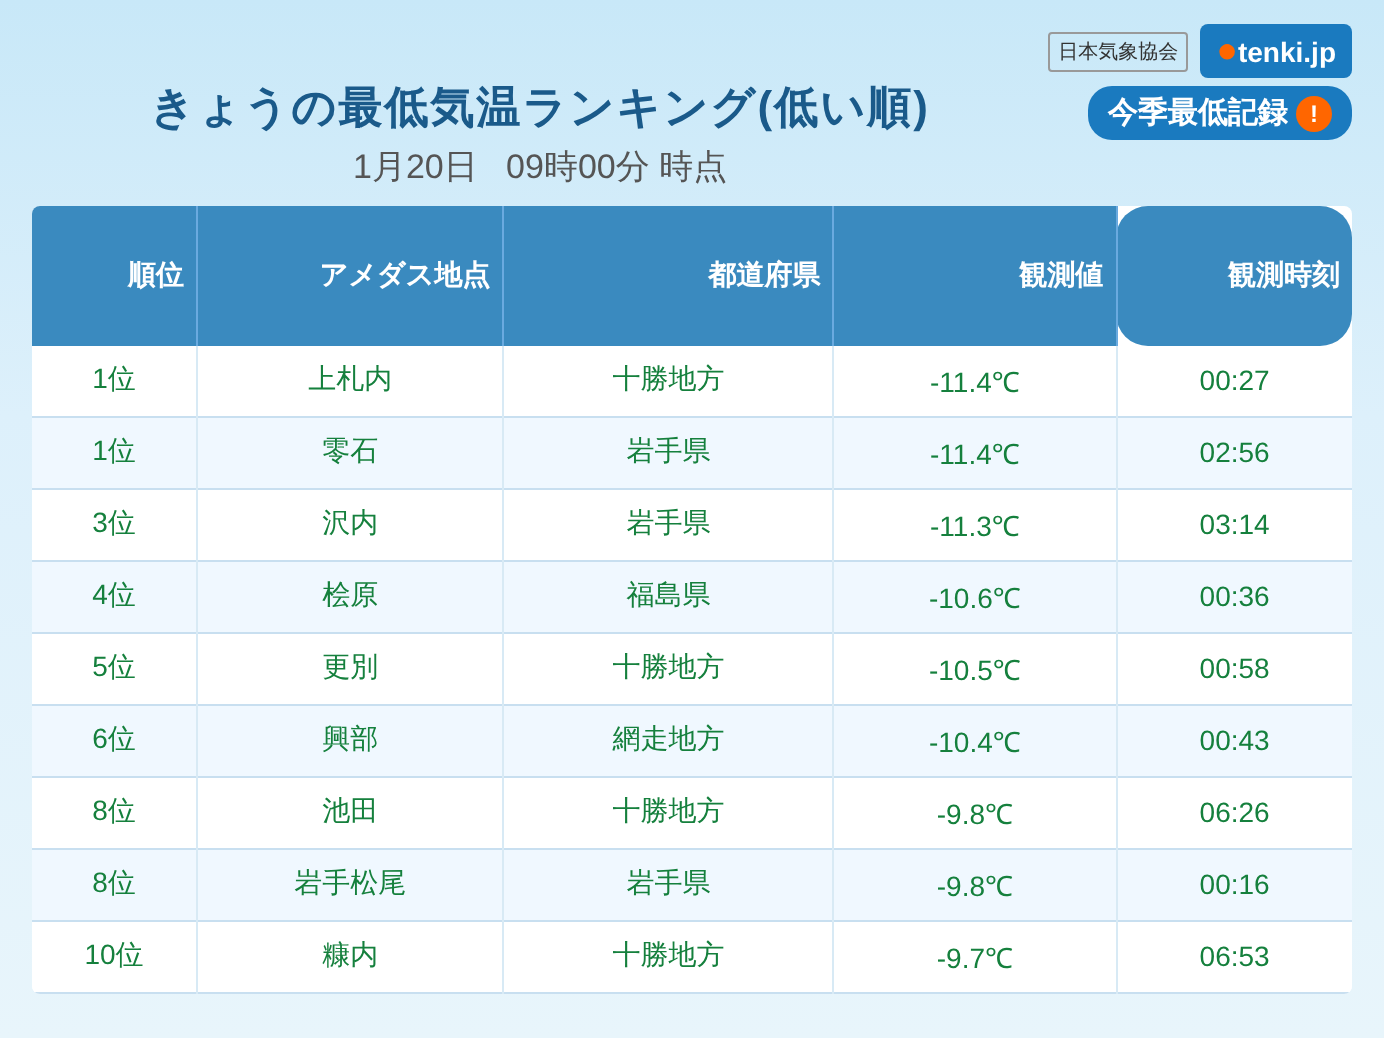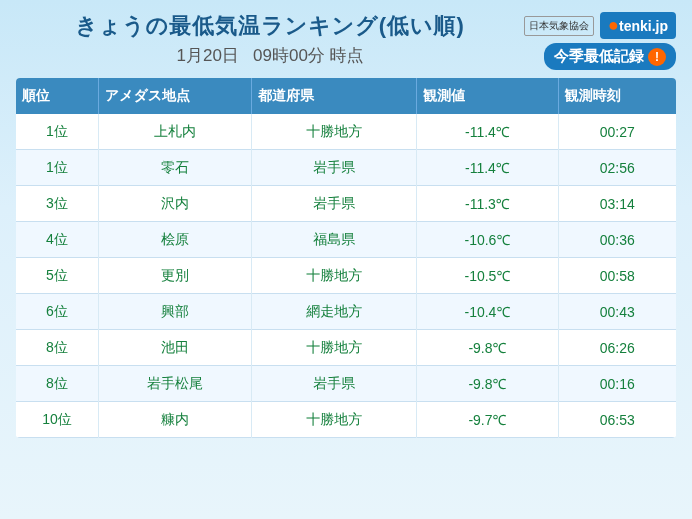--- a/index.html
+++ b/index.html
@@ -19,20 +19,21 @@
     }
     .header {
       display: flex;
       align-items: flex-start;
       justify-content: space-between;
       margin-bottom: 6px;
     }
     .title-area {
       flex: 1;
       text-align: center;
+      margin-top: 28px;
     }
     .main-title {
       font-size: 22px;
       font-weight: bold;
       color: #1a5a8a;
       letter-spacing: 1px;
       line-height: 1.3;
     }
     .subtitle {
       font-size: 17px;
@@ -107,27 +108,28 @@
       overflow: hidden;
       margin-top: 8px;
     }
     thead tr {
       background: #3a8abf;
     }
     thead th {
       color: white;
       font-size: 14px;
       font-weight: bold;
-      padding: 9px 6px;
-      text-align: left;
+      padding: 26px 6px;
+      text-align: right;
       border-right: 1px solid #6aaadf;
       margin-top: 48px;
     }
     thead th:last-child {
       border-right: none;
+      border-radius: 16px;
     }
     tbody tr {
       border-bottom: 1px solid #c8dff0;
     }
     tbody tr:nth-child(odd) {
       background: #ffffff;
     }
     tbody tr:nth-child(even) {
       background: #f0f8ff;
     }

